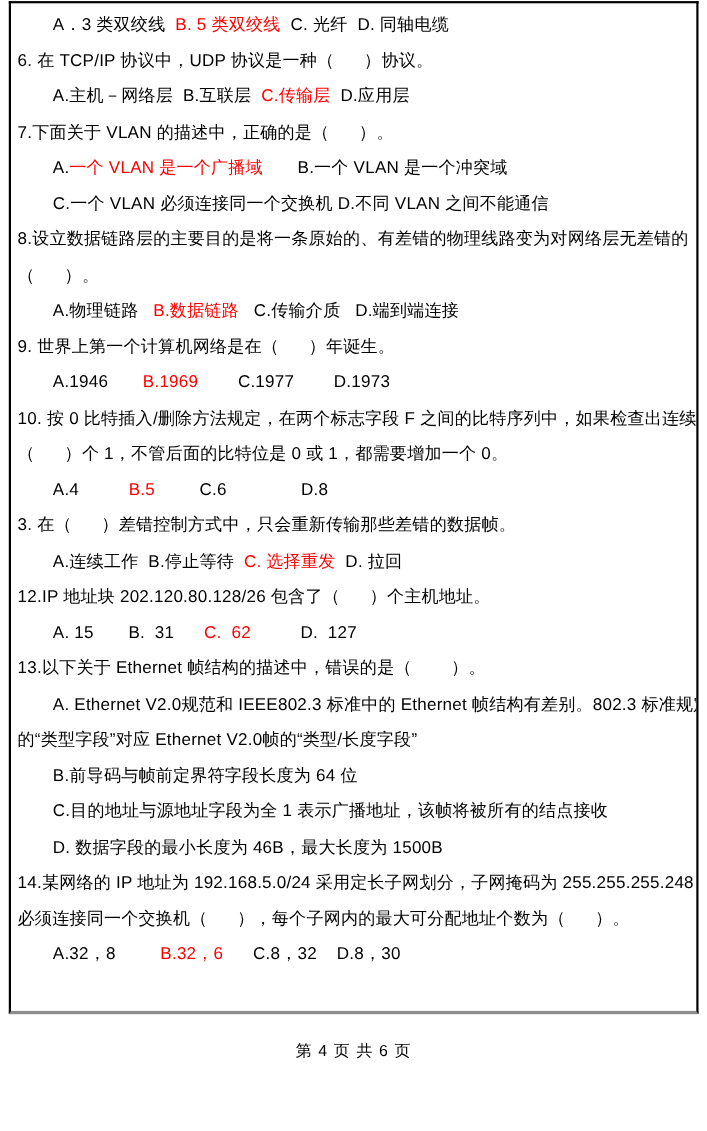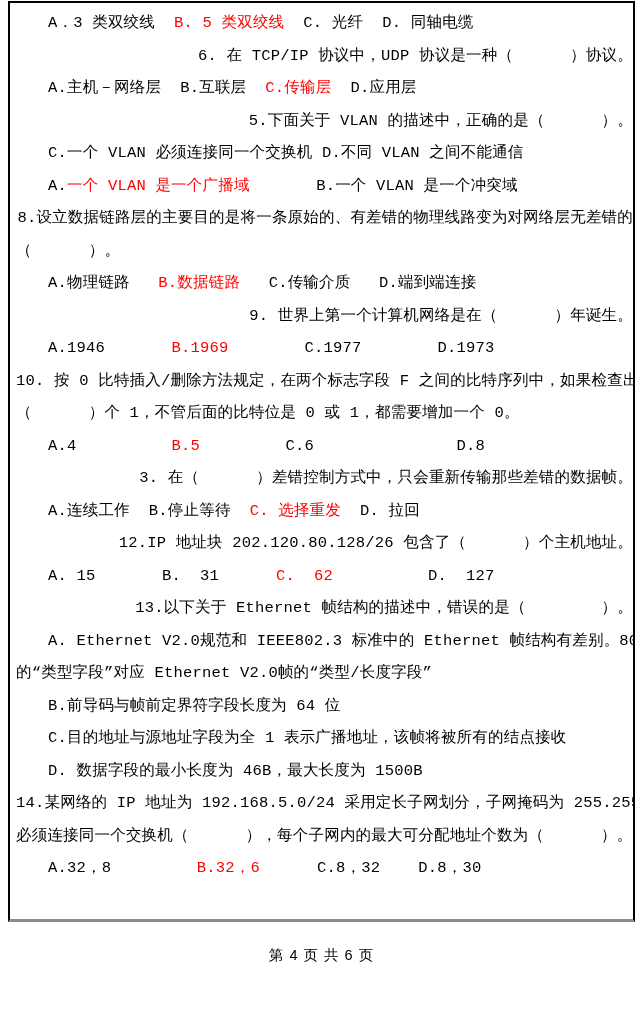--- a/index.html
+++ b/index.html
@@ -27,30 +27,29 @@
     background: #ffffff;
   }
   .text-area {
     position: absolute;
     left: 0;
     top: 0;
     right: 0;
     bottom: 0;
     padding-top: 4px;
     overflow: hidden;
-    font-family: Liberation Mono, monospace;
   }
   .line {
     height: 32.5px;
     line-height: 32.5px;
     font-size: 15.5px;
     white-space: pre;
     letter-spacing: 0.2px;
   }
-  .line.q    { padding-left: 6px; text-align: right;  }
+  .line.q    { padding-left: 6px;  }
   .line.cont { padding-left: 6px;  }
   .line.opt  { padding-left: 38px; }
   .seg { color: #000000; }
   .seg.red { color: var(--highlight, #ff0000); }
   .page-footer {
     position: absolute;
     left: 0;
     width: 100%;
     top: 946px;
     text-align: center;
@@ -60,23 +59,23 @@
   }
 </style>
 </head>
 <body>
 
 <div class="sheet">
   <div class="text-area">
       <div class="line opt"><span class="seg">A．3 类双绞线  </span><span class="seg red">B. 5 类双绞线</span><span class="seg">  C. 光纤  D. 同轴电缆</span></div>
       <div class="line q"><span class="seg">6. 在 TCP/IP 协议中，UDP 协议是一种（      ）协议。</span></div>
       <div class="line opt"><span class="seg">A.主机－网络层  B.互联层  </span><span class="seg red">C.传输层</span><span class="seg">  D.应用层</span></div>
-      <div class="line q"><span class="seg">5.下面关于 VLAN 的描述中，正确的是（      ）。</span></div>
+      <div class="line q"><span class="seg">7.下面关于 VLAN 的描述中，正确的是（      ）。</span></div>
+      <div class="line opt"><span class="seg">A.</span><span class="seg red">一个 VLAN 是一个广播域</span><span class="seg">       B.一个 VLAN 是一个冲突域</span></div>
       <div class="line opt"><span class="seg">C.一个 VLAN 必须连接同一个交换机 D.不同 VLAN 之间不能通信</span></div>
-      <div class="line opt"><span class="seg">A.</span><span class="seg red">一个 VLAN 是一个广播域</span><span class="seg">       B.一个 VLAN 是一个冲突域</span></div>
       <div class="line q"><span class="seg">8.设立数据链路层的主要目的是将一条原始的、有差错的物理线路变为对网络层无差错的</span></div>
       <div class="line cont"><span class="seg">（      ）。</span></div>
       <div class="line opt"><span class="seg">A.物理链路   </span><span class="seg red">B.数据链路</span><span class="seg">   C.传输介质   D.端到端连接</span></div>
       <div class="line q"><span class="seg">9. 世界上第一个计算机网络是在（      ）年诞生。</span></div>
       <div class="line opt"><span class="seg">A.1946       </span><span class="seg red">B.1969</span><span class="seg">        C.1977        D.1973</span></div>
       <div class="line q"><span class="seg">10. 按 0 比特插入/删除方法规定，在两个标志字段 F 之间的比特序列中，如果检查出连续的</span></div>
       <div class="line cont"><span class="seg">（      ）个 1，不管后面的比特位是 0 或 1，都需要增加一个 0。</span></div>
       <div class="line opt"><span class="seg">A.4          </span><span class="seg red">B.5</span><span class="seg">         C.6               D.8</span></div>
       <div class="line q"><span class="seg">3. 在（      ）差错控制方式中，只会重新传输那些差错的数据帧。</span></div>
       <div class="line opt"><span class="seg">A.连续工作  B.停止等待  </span><span class="seg red">C. 选择重发</span><span class="seg">  D. 拉回</span></div>

